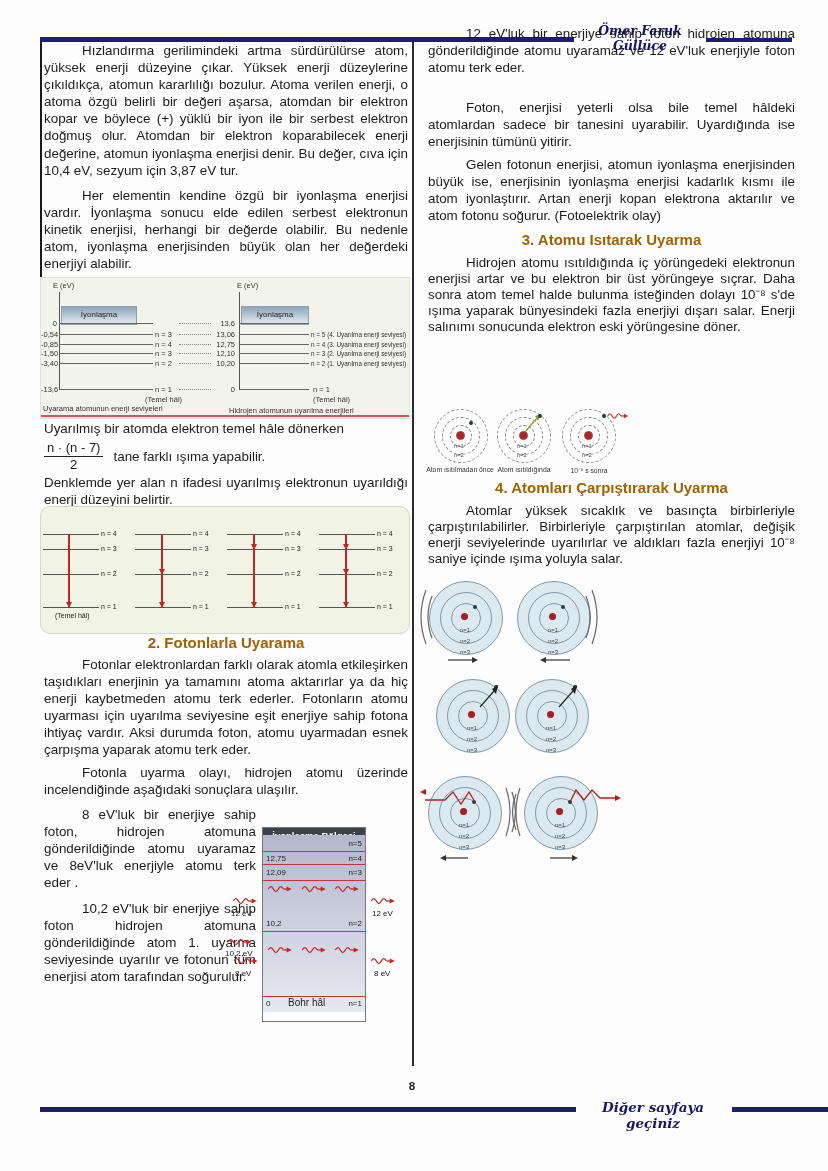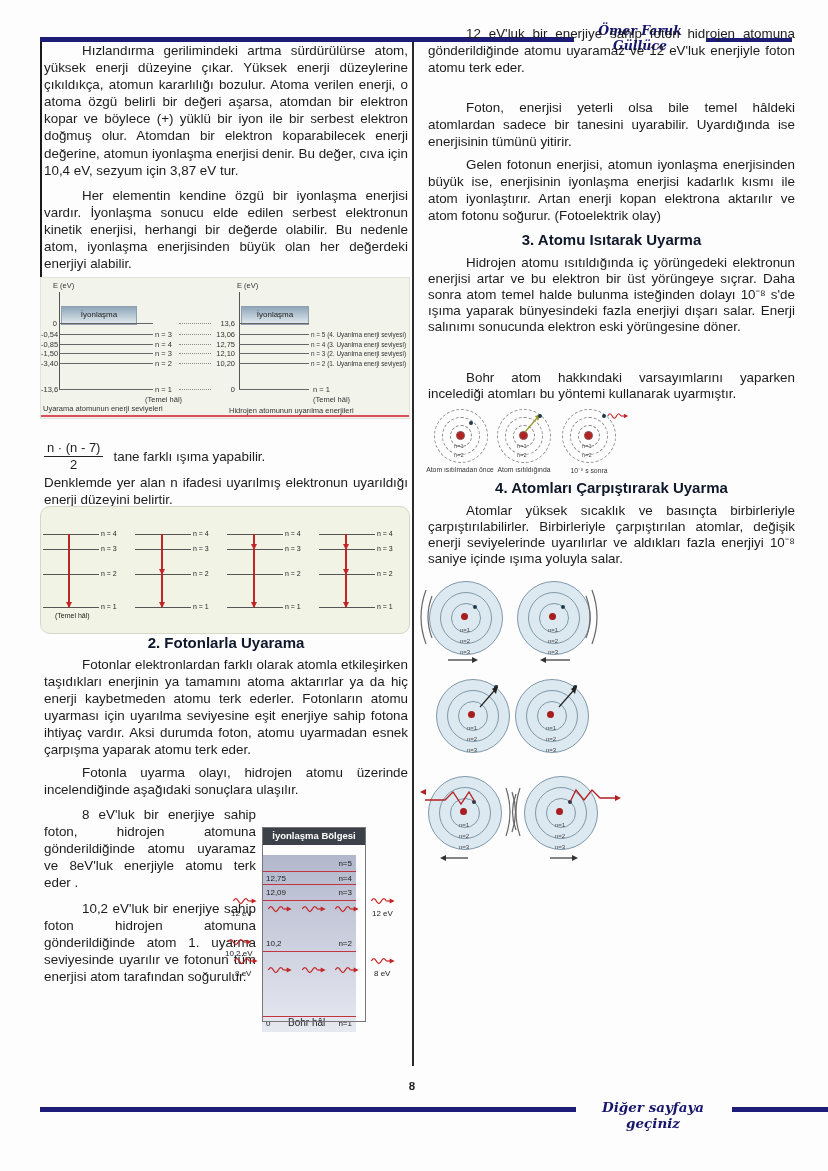--- a/index.html
+++ b/index.html
@@ -3,21 +3,21 @@
 <meta charset="utf-8">
 <style>
   html,body{margin:0;padding:0;background:#ffffff;}
   .page{position:relative;width:828px;height:1171px;background:#fdfdfd;overflow:hidden;
         font-family:"Liberation Sans",sans-serif;color:#1e1e1e;}
   .abs{position:absolute;}
   .bar{background:#1d1d78;}
   .para{position:absolute;font-size:13.4px;line-height:17.1px;text-align:justify;text-indent:38px;color:#1c1c1c;}
   .para.noind{text-indent:0;}
   .para.tight{line-height:16px;}
-  .redhead{position:absolute;color:#0f172a;font-weight:bold;font-size:15px;text-align:center;}
+  .redhead{position:absolute;color:#a16207;font-weight:bold;font-size:15px;text-align:center;}
   .script{font-family:"DejaVu Serif",serif;font-style:italic;font-weight:bold;color:#15156b;}
   
   .fig1{position:absolute;left:40px;top:277px;width:368px;height:140px;background:#f2f4eb;border:1px solid #e0e3d6;}
   .f1t{position:absolute;font-size:7.5px;color:#333;white-space:nowrap;}
   .f1small{font-size:6.4px;}
   .axis{position:absolute;width:1px;background:#555;}
   .lvl{position:absolute;height:1px;background:#666;}
   .dotted{position:absolute;border-top:1px dotted #888;height:0;}
   .ionbar{position:absolute;height:17px;background:linear-gradient(#8fa6b8,#e2eaef);border:1px solid #90a0ac;
           text-align:center;font-size:8px;color:#222;line-height:16px;}
@@ -29,21 +29,21 @@
   .f2line{position:absolute;height:1px;background:#555;width:56px;}
   .f2lab{position:absolute;font-size:7px;color:#222;white-space:nowrap;}
   .f2arrow{position:absolute;width:1.5px;background:#c22525;top:27px;height:73px;}
   .f2head{position:absolute;width:0;height:0;border-left:3px solid transparent;border-right:3px solid transparent;
           border-top:6px solid #c22525;}
   
   .fig3{position:absolute;left:225px;top:827px;width:190px;height:196px;}
   .f3box{position:absolute;left:37px;top:0;width:104px;height:195px;border:1px solid #777;box-sizing:border-box;}
   .f3head{position:absolute;left:37px;top:0;width:104px;height:18px;background:#3c4049;color:#fff;
           font-size:9.5px;font-weight:bold;text-align:center;line-height:18px;}
-  .f3body{position:absolute;left:37px;top:28px;width:94px;height:177px;background:linear-gradient(#b2b7cc,#e7e9f1);}
+  .f3body{position:absolute;left:37px;top:8px;width:104px;height:177px;background:linear-gradient(#b2b7cc,#e7e9f1);}
   .f3line{position:absolute;left:0;width:100%;height:1px;background:#c23540;}
   .f3t{position:absolute;font-size:8px;color:#222;white-space:nowrap;}
   .wavy{position:absolute;width:26px;height:10px;}
   
   .oring{position:absolute;border:1px dashed #8a8a8a;border-radius:50%;}
   .nuc{position:absolute;width:7px;height:7px;border-radius:50%;background:#b22222;border:1px solid #8a5050;}
   .edot{position:absolute;width:4px;height:4px;border-radius:50%;background:#1c3b4a;}
   .atomlab{position:absolute;font-size:5.6px;color:#444;white-space:nowrap;}
   .f4cap{position:absolute;font-size:6.8px;color:#333;text-align:center;white-space:nowrap;}
   
@@ -125,20 +125,21 @@
     <div class="f1t f1small" style="left:270px;top:63px">n = 4 (3. Uyarılma enerji seviyesi)</div>
     <div class="f1t f1small" style="left:270px;top:72px">n = 3 (2. Uyarılma enerji seviyesi)</div>
     <div class="f1t f1small" style="left:270px;top:82px">n = 2 (1. Uyarılma enerji seviyesi)</div>
     <div class="f1t" style="left:272px;top:107px">n = 1</div>
     <div class="f1t" style="left:272px;top:117px">(Temel hâl)</div>
     <div class="f1t" style="left:2px;top:126px">Uyarama atomunun enerji seviyeleri</div>
     <div class="f1t" style="left:188px;top:128px">Hidrojen atomunun uyarılma enerjileri</div>
     <div class="redrule" style="left:0;top:137px;width:368px"></div>
   </div>
 
+  <div class="para noind" style="left:44px;top:420px;width:364px">Uyarılmış bir atomda elektron temel hâle dönerken</div>
 
   <div class="abs" style="left:44px;top:440px;display:flex;align-items:center">
     <div style="text-align:center;font-size:13px;">
       <div style="border-bottom:1.3px solid #222;padding:0 3px 1px">n · (n - 7)</div>
       <div>2</div>
     </div>
     <div style="font-size:13.4px;margin-left:10px">tane farklı ışıma yapabilir.</div>
   </div>
 
   <div class="para noind" style="left:44px;top:474px;width:364px">Denklemde yer alan n ifadesi uyarılmış elektronun uyarıldığı enerji düzeyini belirtir.</div>
@@ -259,21 +260,20 @@
         <use href="#wavyArrow"></use>
       </svg>
     <div class="f3t" style="left:149px;top:142px">8 eV</div>
   </div>
 
   <div class="para" style="left:428px;top:25px;width:367px">12 eV'luk bir enerjiye sahip foton hidrojen atomuna gönderildiğinde atomu uyaramaz ve 12 eV'luk enerjiyle foton atomu terk eder.</div>
   <div class="para" style="left:428px;top:99px;width:367px">Foton, enerjisi yeterli olsa bile temel hâldeki atomlardan sadece bir tanesini uyarabilir. Uyardığında ise enerjisinin tümünü yitirir.</div>
   <div class="para" style="left:428px;top:156px;width:367px">Gelen fotonun enerjisi, atomun iyonlaşma enerjisinden büyük ise, enerjisinin iyonlaşma enerjisi kadarlık kısmı ile atom iyonlaştırır. Artan enerji kopan elektrona aktarılır ve atom fotonu soğurur. (Fotoelektrik olay)</div>
   <div class="redhead" style="left:428px;top:231px;width:367px">3. Atomu Isıtarak Uyarma</div>
   <div class="para tight" style="left:428px;top:255px;width:367px">Hidrojen atomu ısıtıldığında iç yörüngedeki elektronun enerjisi artar ve bu elektron bir üst yörüngeye sıçrar. Daha sonra atom temel halde bulunma isteğinden dolayı 10⁻⁸ s'de ışıma yaparak bünyesindeki fazla enerjiyi dışarı salar. Enerji salınımı sonucunda elektron eski yörüngesine döner.</div>
-  <div class="para tight" style="left:428px;top:370px;width:367px">Bohr atom hakkındaki varsayımlarını yaparken incelediği atomları bu yöntemi kullanarak uyarmıştır.</div>
 
   <div class="abs" style="left:423px;top:404px;width:215px;height:74px">
 
     <div class="oring" style="left:11px;top:5px;width:52px;height:52px"></div>
     <div class="oring" style="left:19px;top:13px;width:36px;height:36px"></div>
     <div class="oring" style="left:27px;top:21px;width:20px;height:20px"></div>
     <div class="nuc" style="left:33px;top:27px"></div>
     <div class="edot" style="left:46px;top:17px"></div>
     <div class="atomlab" style="left:31px;top:39px">n=1</div>
     <div class="atomlab" style="left:31px;top:48px">n=2</div>

